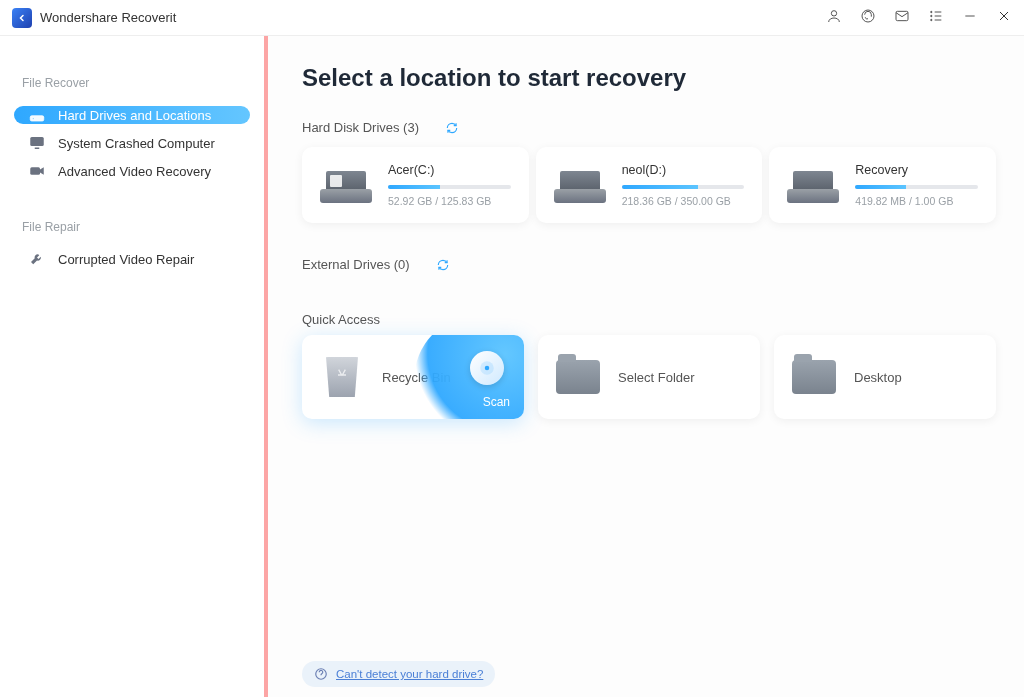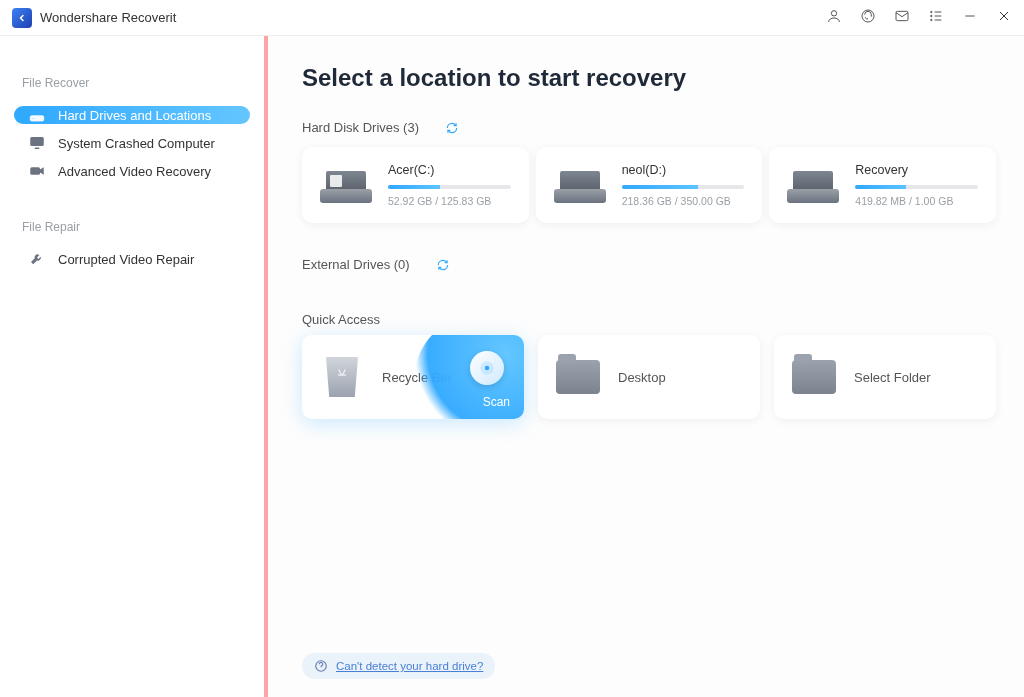--- a/index.html
+++ b/index.html
@@ -48,21 +48,21 @@
 .qa-card.hov .scan-swirl { position: absolute; right: -20px; top: -20px; width: 130px; height: 130px; background: radial-gradient(circle at 70% 30%, #5bc4ff, #2fa8ff 60%, transparent 70%); border-radius: 50%; opacity: 0.95; }
 .qa-card.hov .scan-label { position: absolute; right: 14px; bottom: 10px; color: #fff; font-size: 12px; font-weight: 500; z-index: 2; }
 .qa-card.hov .scan-dot { position: absolute; right: 20px; top: 16px; width: 34px; height: 34px; background: linear-gradient(135deg,#fff,#cfe9ff); border-radius: 50%; z-index: 2; display:flex; align-items:center; justify-content:center; box-shadow: 0 2px 6px rgba(0,0,0,0.15);}
 .qa-card.hov .scan-dot svg{width:18px;height:18px;fill:#2fa8ff;}
 .recycle-graphic { width: 40px; height: 40px; background: linear-gradient(#d1d5db, #9ca3af); border-radius: 6px 6px 3px 3px; position: relative; clip-path: polygon(10% 0, 90% 0, 82% 100%, 18% 100%); }
 .recycle-graphic::before { content:''; position:absolute; top:-6px; left:25%; width:50%; height:6px; background:#9ca3af; border-radius:3px 3px 0 0;}
 .recycle-graphic .sym{position:absolute;top:40%;left:50%;transform:translate(-50%,-50%);width:16px;height:16px;}
 .recycle-graphic .sym svg{width:16px;height:16px;stroke:#fff;fill:none;stroke-width:2;opacity:0.7;}
 .folder-graphic { width: 44px; height: 34px; background: linear-gradient(#9aa3ad, #7a838e); border-radius: 4px; position: relative; }
 .folder-graphic::before { content:''; position:absolute; top:-6px; left:2px; width:18px; height:8px; background:#9aa3ad; border-radius:3px 3px 0 0;}
-.help-link { position: absolute; bottom: 18px; left: 34px; display: flex; align-items: center; gap: 8px; background: #eaf2fa; padding: 6px 12px; border-radius: 14px; cursor: pointer; }
+.help-link { position: absolute; bottom: 10px; left: 34px; display: flex; align-items: center; gap: 8px; background: #eaf2fa; padding: 6px 12px; border-radius: 14px; cursor: pointer; }
 .help-link svg { width: 14px; height: 14px; stroke: #6b7fb3; fill: none; stroke-width: 2; }
 .help-link .txt { font-size: 11.5px; color: #4a7fd6; text-decoration: underline; }
 .section-gap-sm { margin-bottom: 8px; }
 </style>
 </head>
 <body>
 
 <div class="titlebar">
   <div class="logo">
     <svg viewBox="0 0 24 24">
@@ -229,28 +229,28 @@
               <circle cx="12" cy="12" r="3"></circle>
             </svg>
           </div>
         <div class="scan-label">Scan</div>
       </div>
 
       <div class="qa-card">
         <div class="qa-icon">
             <div class="folder-graphic"></div>
           </div>
-        <span class="qa-label">Desktop</span>
+        <span class="qa-label">Select Folder</span>
       </div>
 
       <div class="qa-card">
         <div class="qa-icon">
             <div class="folder-graphic"></div>
           </div>
-        <span class="qa-label">Select Folder</span>
+        <span class="qa-label">Desktop</span>
       </div>
     </div>
 
     <div class="help-link">
       <svg viewBox="0 0 24 24">
           <circle cx="12" cy="12" r="9"></circle>
           <path d="M9 9a3 3 0 115 2c-1 1-2 1-2 3M12 18h.01"></path>
         </svg>
       <span class="txt">Can't detect your hard drive?</span>
     </div>

